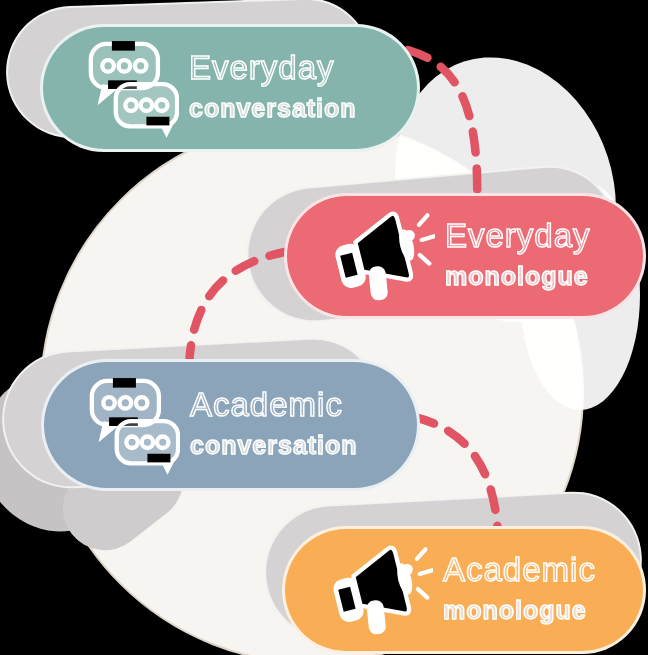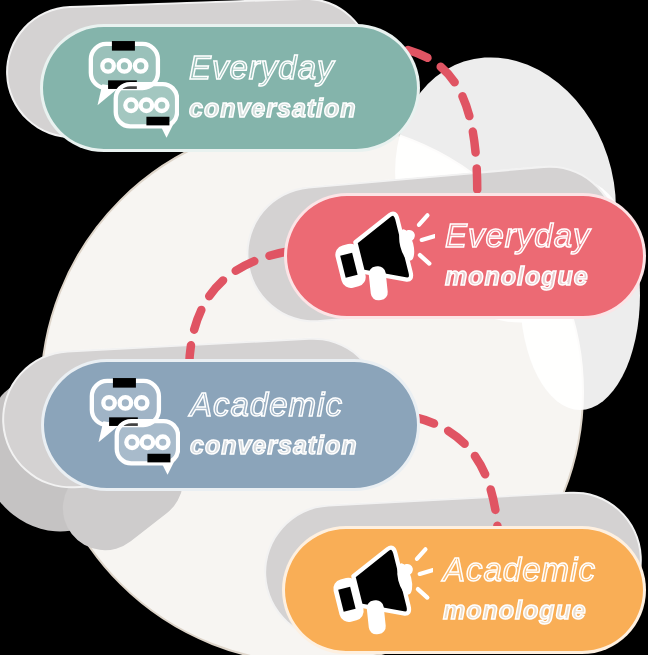--- a/index.html
+++ b/index.html
@@ -1,18 +1,18 @@
 <!DOCTYPE html>
 <html><head>
 <meta charset="utf-8">
 <style>
   html,body{margin:0;padding:0;background:#000;}
   .stage{
     position:relative;width:648px;height:655px;background:#000;
-    overflow:hidden;font-family:"Liberation Sans",sans-serif;font-style:italic;
+    overflow:hidden;font-family:"Liberation Sans",sans-serif;
   }
   .big-circle{
     position:absolute;left:40px;top:120px;width:544px;height:544px;
     border-radius:50%;border:2px solid #ded5ca;box-sizing:border-box;
   }
   .halo{
     position:absolute;border-radius:50%;opacity:.93;
   }
   .halo.h1{left:398px;top:55px;width:215px;height:270px;transform:rotate(-18deg);}
   .halo.h2{left:520px;top:180px;width:120px;height:230px;}

